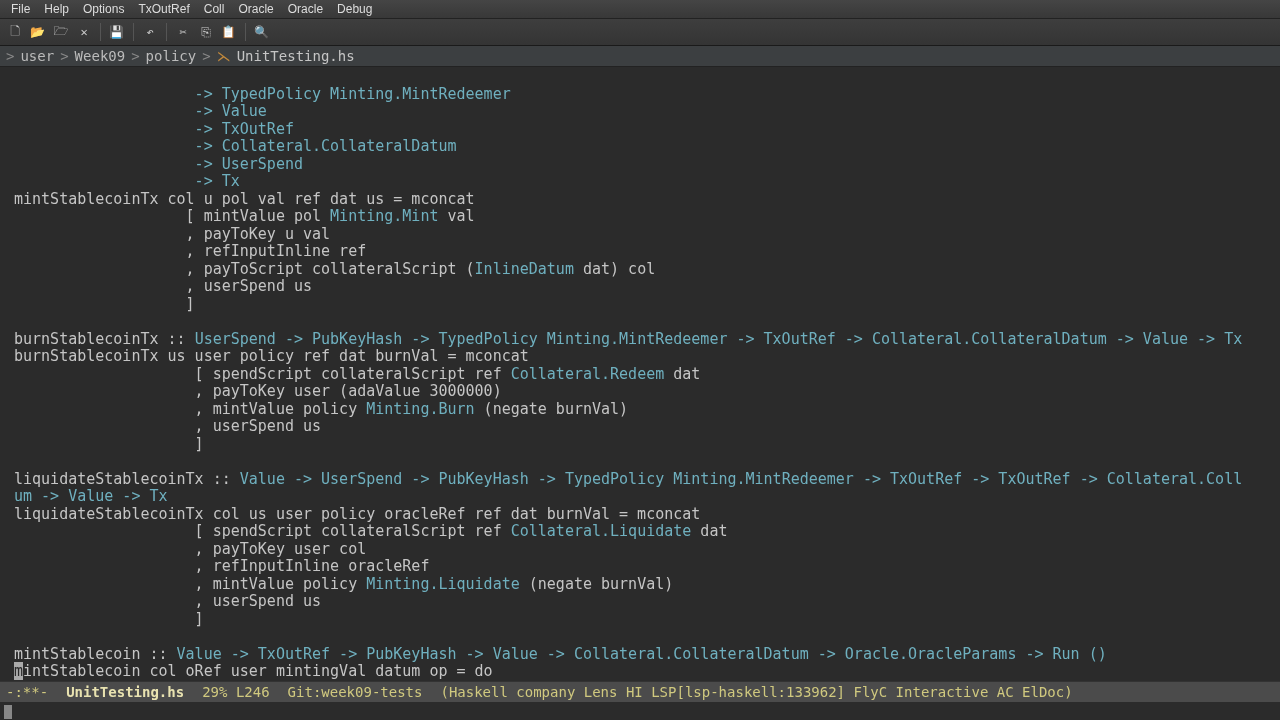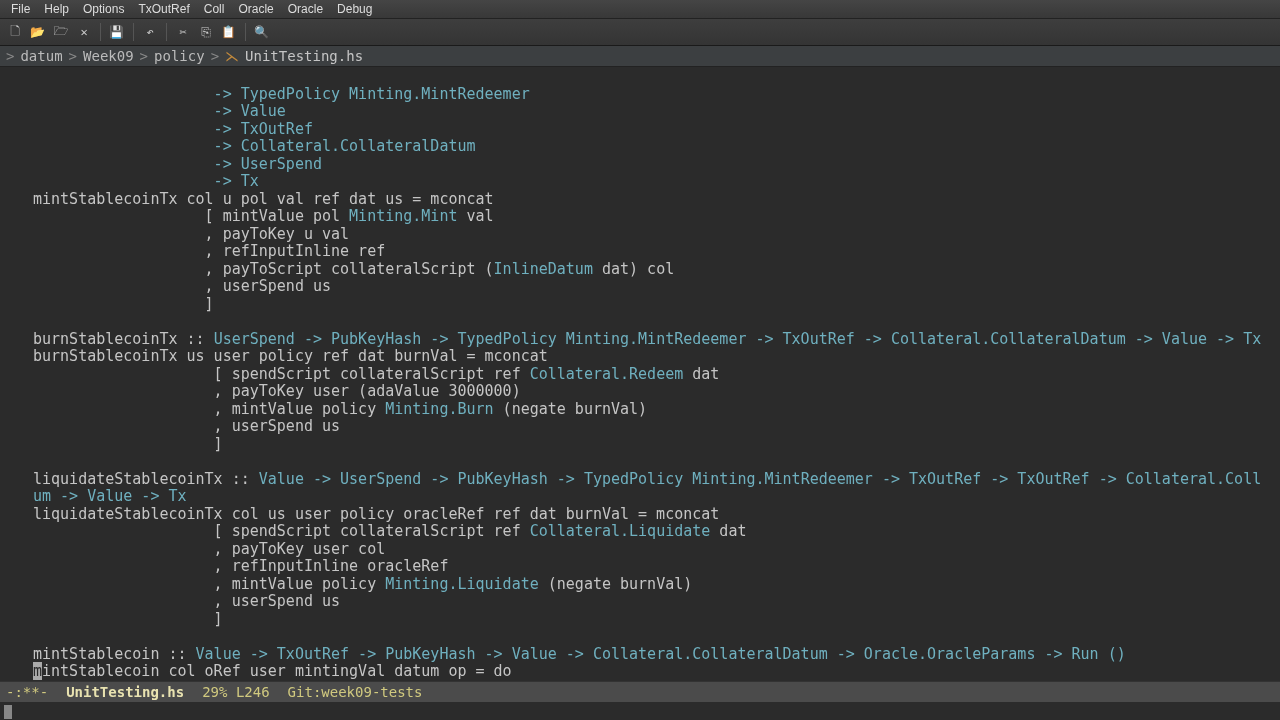--- a/index.html
+++ b/index.html
@@ -54,21 +54,20 @@
 .breadcrumb .file-icon { color: #c38a3c; }
 .breadcrumb .fname { color: #c5c5c5; }
 .editor {
   flex: 1;
   background: #2b2b2b;
   padding: 1px 4px 2px 14px;
   overflow: hidden;
   white-space: pre;
   line-height: 17.5px;
   font-size: 15px;
-  margin-left: 19px;
 }  
 .ctor{ color: #6fb0bf; }  
 .fn  { color: #c5c5c5; }  
 .cursor { background: #aaa; color:#2b2b2b; }
 .modeline {
   background: #4b4b4b;
   color: #d0c97f;
   font-size: 14px;
   padding: 2px 6px;
   display: flex;
@@ -111,21 +110,21 @@
   <div class="sep"></div>
   <div class="btn">✂</div>
   <div class="btn">⎘</div>
   <div class="btn">📋</div>
   <div class="sep"></div>
   <div class="btn">🔍</div>
 </div>
 
 <div class="breadcrumb">
   <span class="chev">&gt;</span>
-  <span>datum</span>
+  <span>user</span>
   <span class="chev">&gt;</span>
   <span>Week09</span>
   <span class="chev">&gt;</span>
   <span>policy</span>
   <span class="chev">&gt;</span>
   <span class="file-icon">⋋</span>
   <span class="fname">UnitTesting.hs</span>
 </div>
 
 <div class="editor">
@@ -163,15 +162,16 @@
 <span class="fn"></span>
 <span class="fn"><span>mintStablecoin :: </span><span class="ctor">Value -&gt; TxOutRef -&gt; PubKeyHash -&gt; Value -&gt; Collateral.CollateralDatum -&gt; Oracle.OracleParams -&gt; Run ()</span></span>
 <span class="fn"><span class="cursor">m</span><span>intStablecoin col oRef user mintingVal datum op = do</span></span>
 </div>
 
 <div class="modeline">
   <span>-:**-</span>
   <span class="fname">UnitTesting.hs</span>
   <span>29% L246</span>
   <span>Git:week09-tests</span>
+  <span>(Haskell company Lens HI LSP[lsp-haskell:133962] FlyC Interactive AC ElDoc)</span>
 </div>
 
 <div class="minibuffer"><span class="cur"></span></div>
 
 </body></html>

